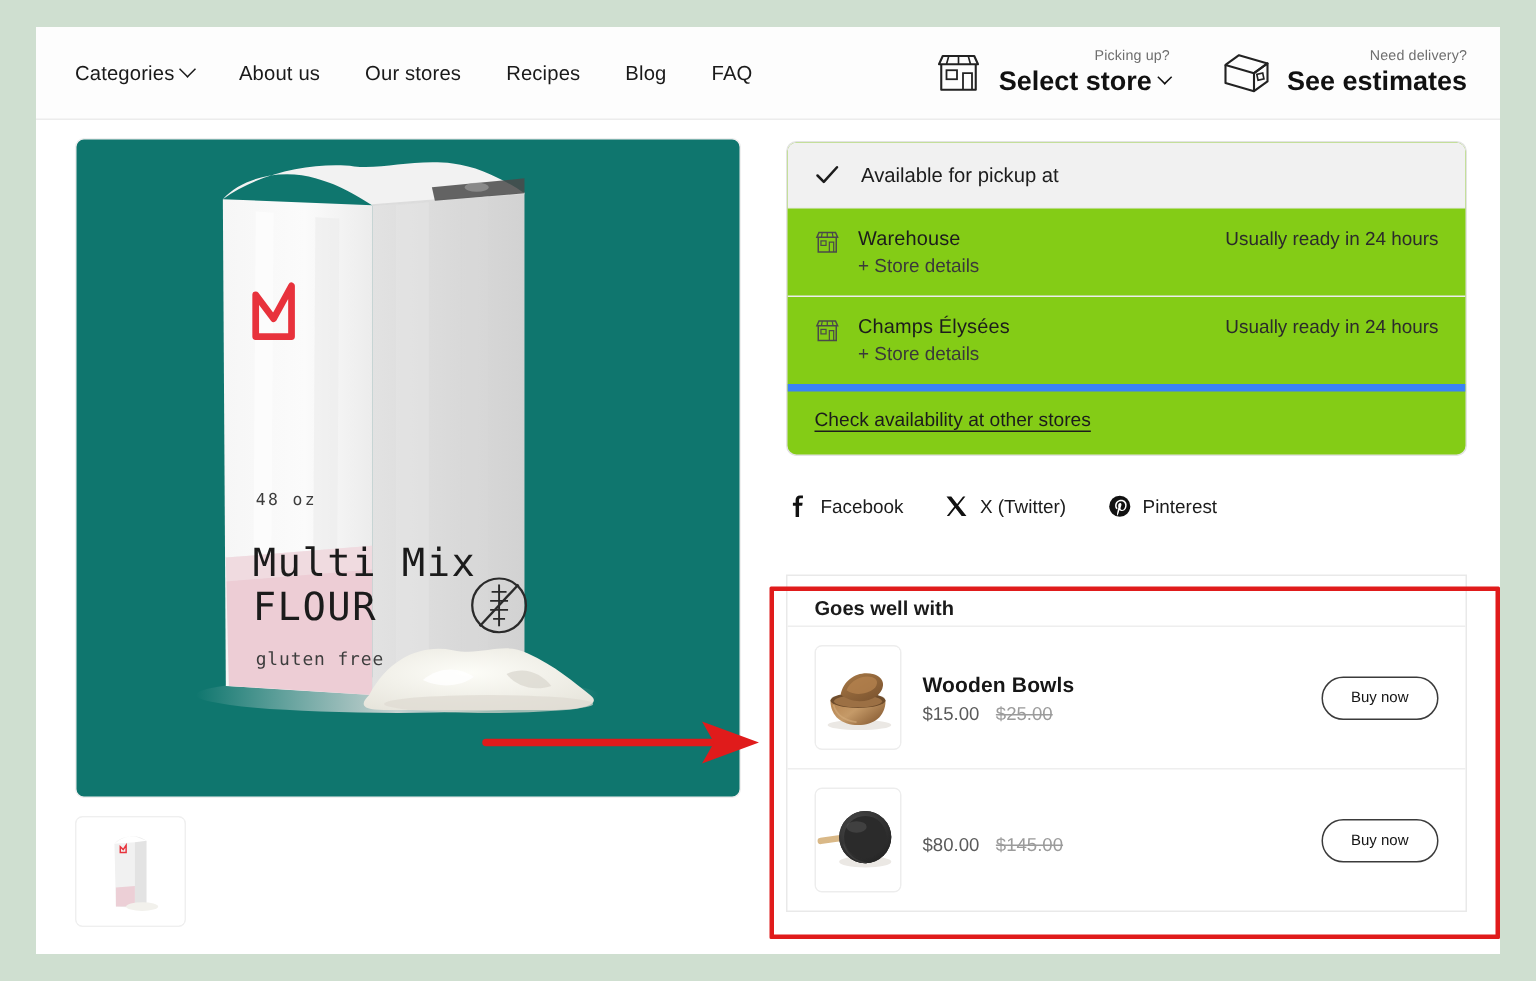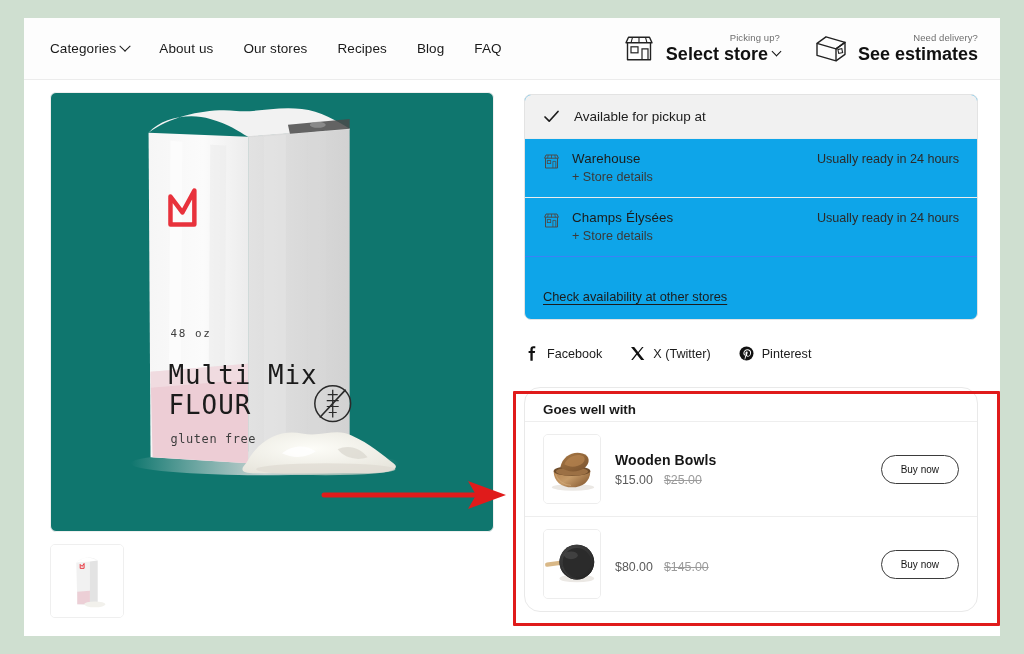--- a/index.html
+++ b/index.html
@@ -93,21 +93,21 @@
     background: #fff; overflow: hidden;
     display: flex; align-items: center; justify-content: center;
     cursor: pointer;
   }
 
   
   .pickup {
     border: 1px solid #e3e3e3;
     border-radius: 7px;
     overflow: hidden;
-    background: #0ea5e9;
+    background: #84cc16;
   }
   .pickup-head {
     background: #f1f1f1;
     display: flex; align-items: center; gap: 14px;
     padding: 13px 18px;
     font-size: 13.5px; color: #1c1c1c; font-weight: 500;
   }
   .pickup-row {
     display: flex; align-items: flex-start;
     padding: 12px 18px 13px 18px;
@@ -116,44 +116,44 @@
   .pickup-row:first-of-type { border-top: none; }
   .store-ic { width: 17px; height: 17px; margin-top: 2px; flex: 0 0 auto; }
   .store-body { margin-left: 12px; flex: 1; }
   .store-name { font-size: 13.3px; color: #1c1c1c; font-weight: 500; letter-spacing:.1px;}
   .store-details {
     font-size: 12.6px; color: #3a3a3a; margin-top: 4px;
     cursor: pointer;
   }
   .store-ready { font-size: 12.6px; color: #2b2b2b; white-space: nowrap; padding-top: 1px; }
   .pickup-foot {
-    border-top: 1px solid #3b82f6;
-    padding: 30px 18px 14px 18px;
+    border-top: 5px solid #3b82f6;
+    padding: 10px 18px 14px 18px;
   }
   .avail-link {
     font-size: 12.8px; color: #1c1c1c;
     text-decoration: underline; text-underline-offset: 3px;
     cursor: pointer;
   }
 
   
   .share { margin-top: 26px; }
   .share-title { font-size: 13.5px; font-weight: 600; color: #1a1a1a; }
   .share-row { display: flex; align-items: center; gap: 28px; margin-top: 16px; }
   .share-item {
     display: flex; align-items: center; gap: 8px;
     font-size: 12.6px; color: #1c1c1c; cursor: pointer;
   }
   .share-ic { width: 15px; height: 15px; display:block; }
 
   
   .gww {
-    margin-top: 26px;
+    margin-top: 38px;
     border: 1px solid #e9e9e9;
-    border-radius: 16px;
+    border-radius: 0;
     background: #fff;
   }
   .gww-title {
     font-size: 13.4px; font-weight: 600; color: #1a1a1a;
     padding: 14px 18px 4px 18px;
   }
   .gww-row {
     display: flex; align-items: center;
     padding: 12px 18px;
     border-top: 1px solid #eeeeee;

